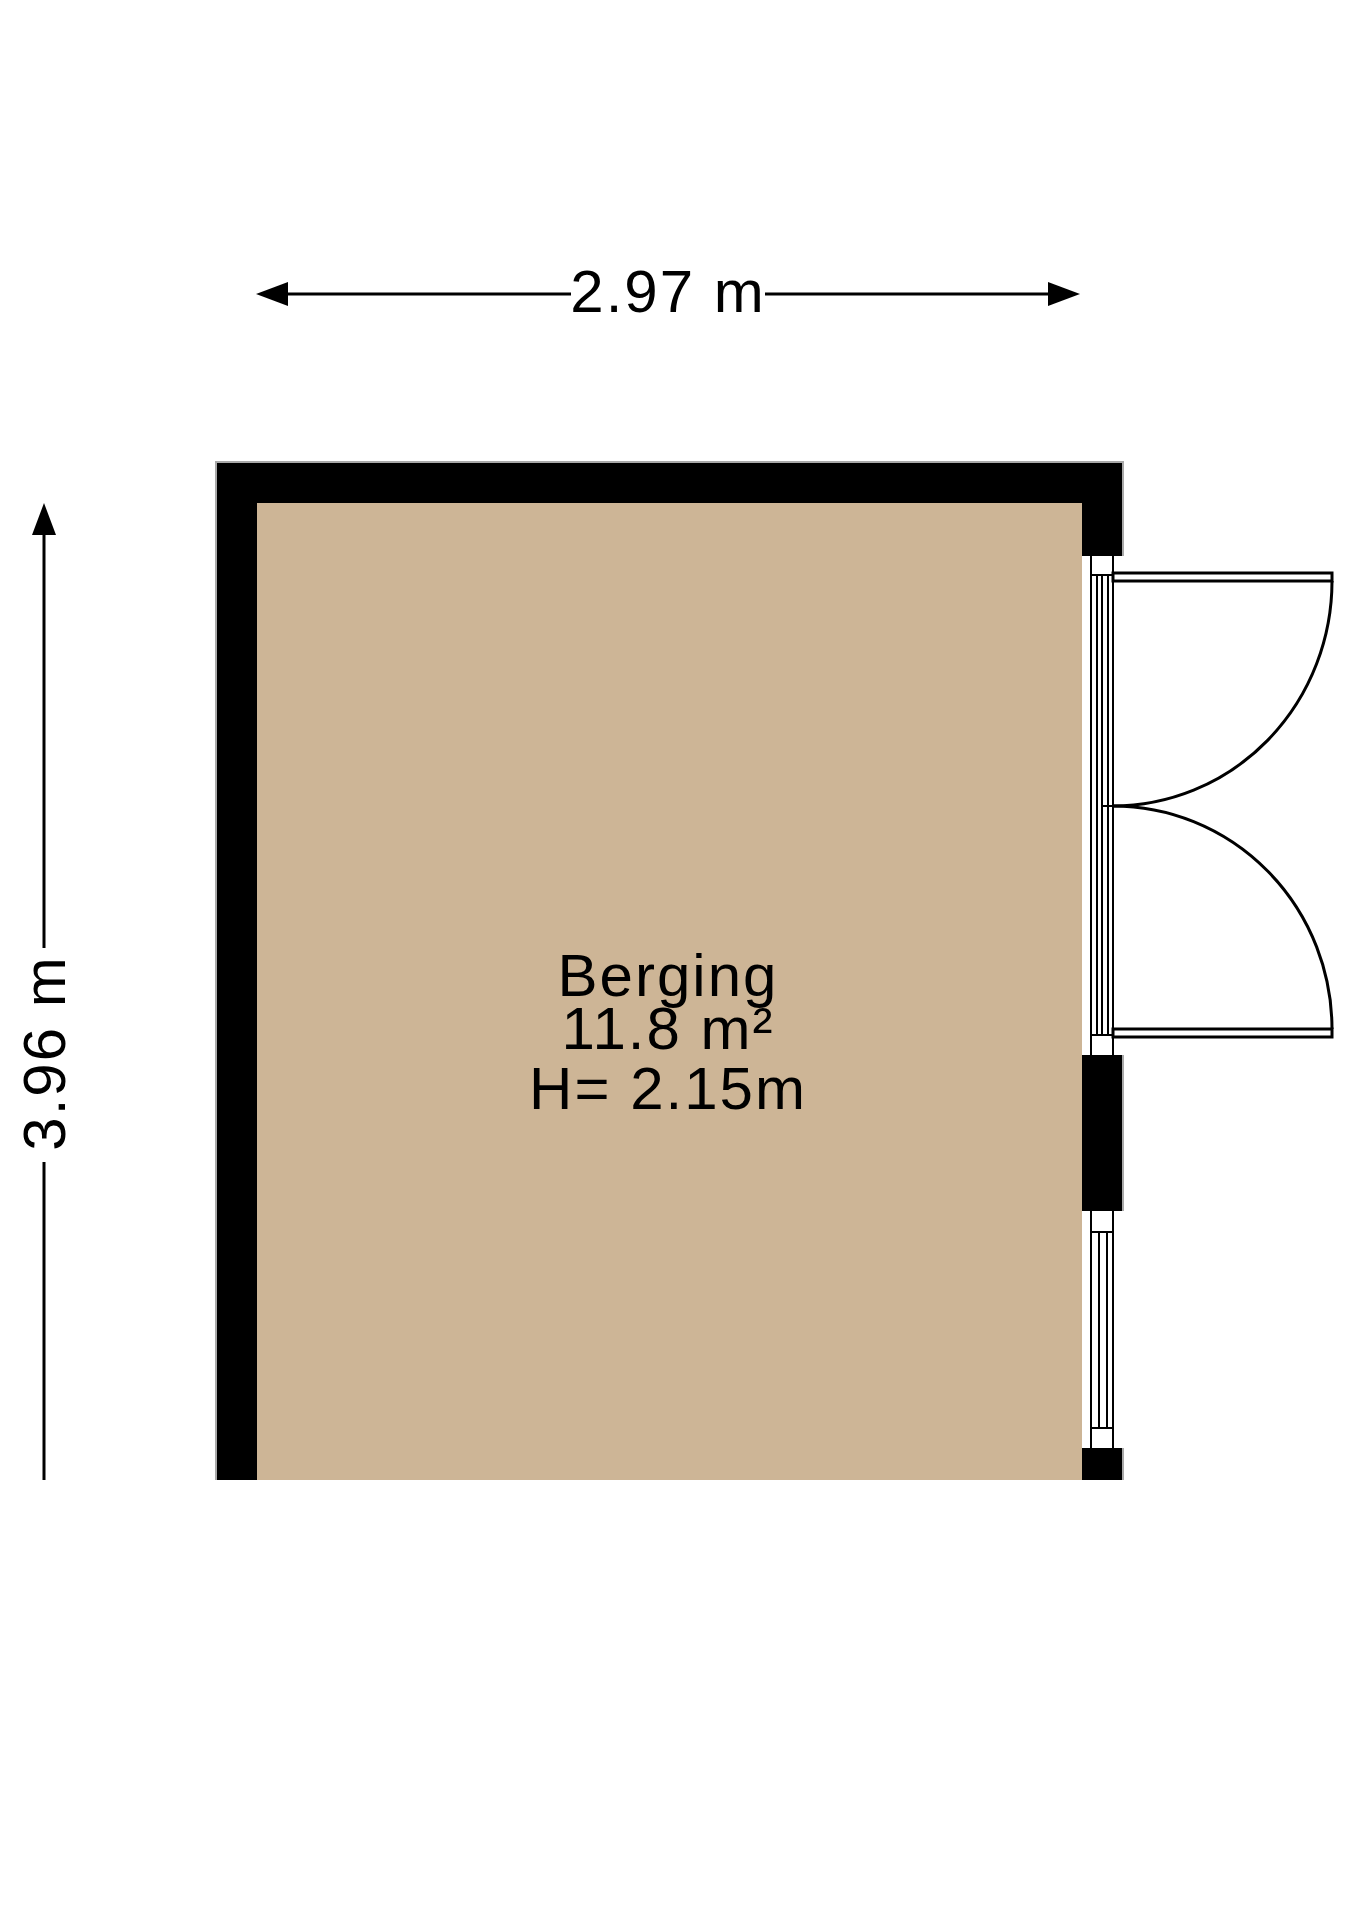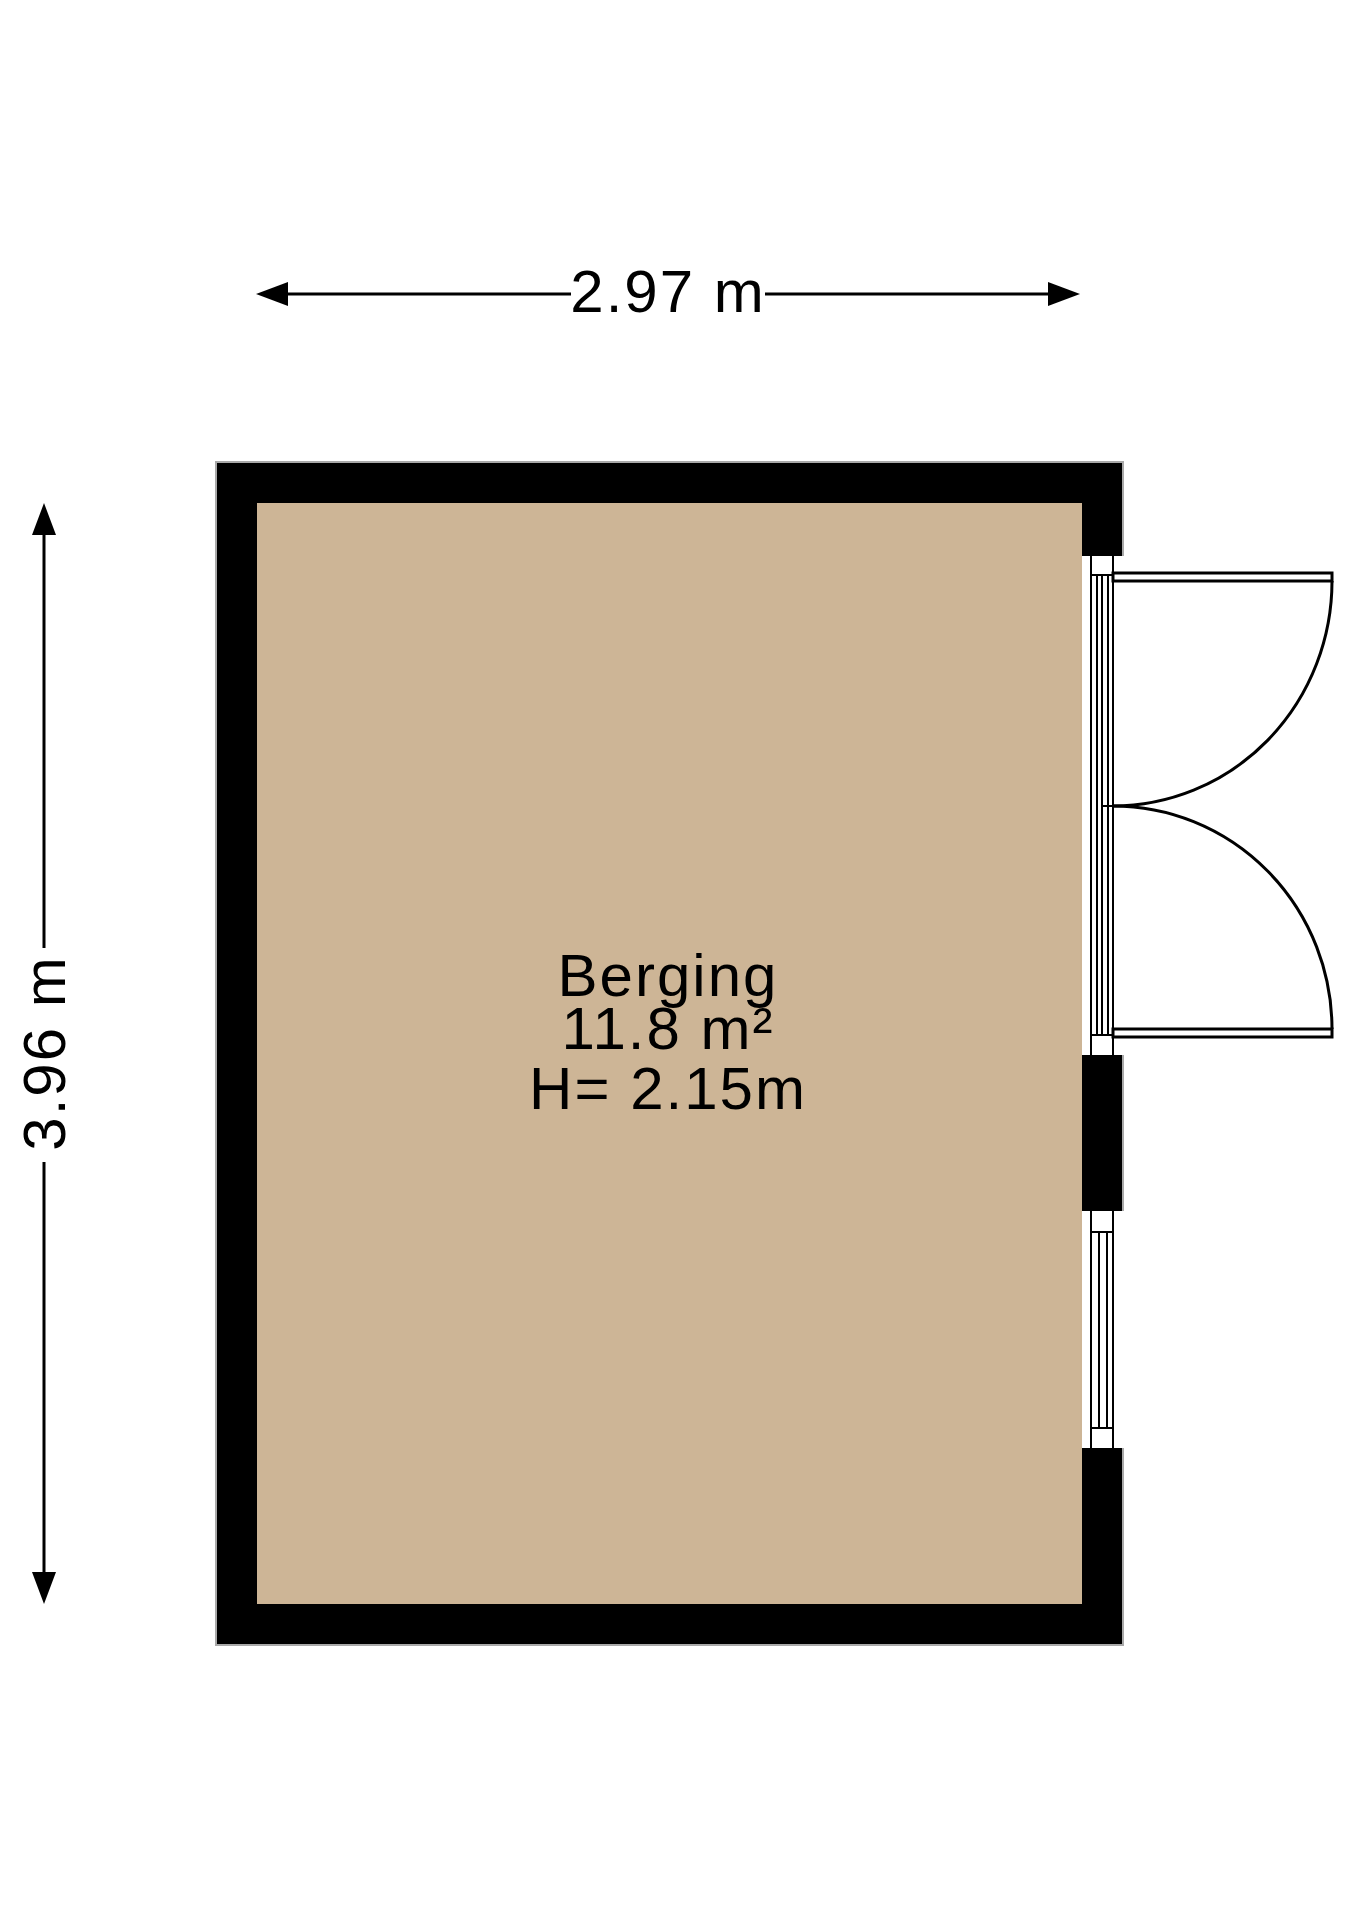--- a/index.html
+++ b/index.html
@@ -1,19 +1,19 @@
 <!DOCTYPE html>
 <html style="--floor: #cdb596; --wall: #000000; --outline: #a9a9a9; --text: #000000; --background: #ffffff;"><head>
 <meta charset="utf-8">
 <style>
   html, body { margin: 0; padding: 0; background: #ffffff; }
   .canvas {
     position: relative;
     width: 1358px;
-    height: 1920px;
+    height: 1480px;
     background: var(--background, #ffffff);
     overflow: hidden;
     font-family: "Liberation Sans", sans-serif;
   }
   svg { display: block; width: 1358px; height: 1920px; }
   .wall   { fill: var(--wall, #000000); stroke: var(--outline, #a9a9a9); stroke-width: 2; }
   .floor  { fill: var(--floor, #cdb596); }
   .cut    { fill: #ffffff; }
   .frameline { stroke: var(--wall, #000000); stroke-width: 2; fill: none; }
   .leaf   { fill: #ffffff; stroke: var(--wall, #000000); stroke-width: 3; }

